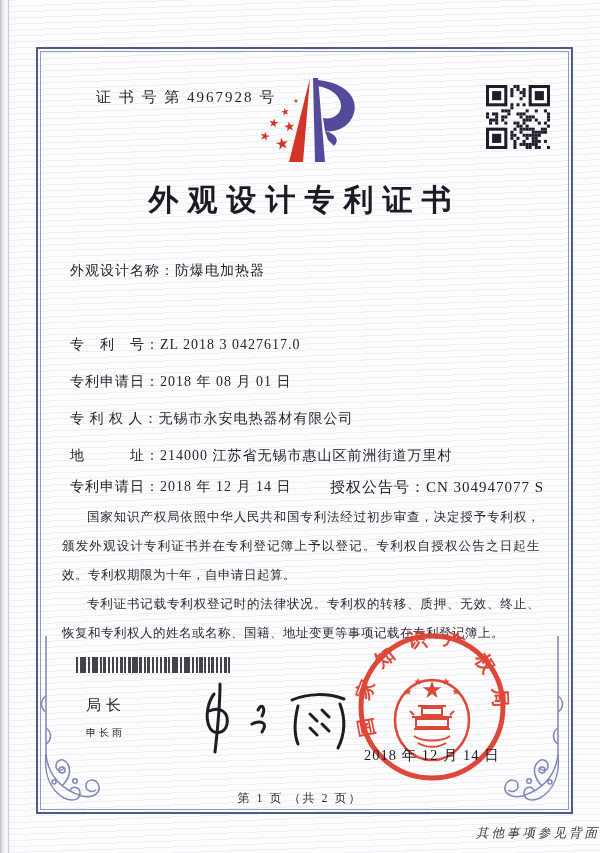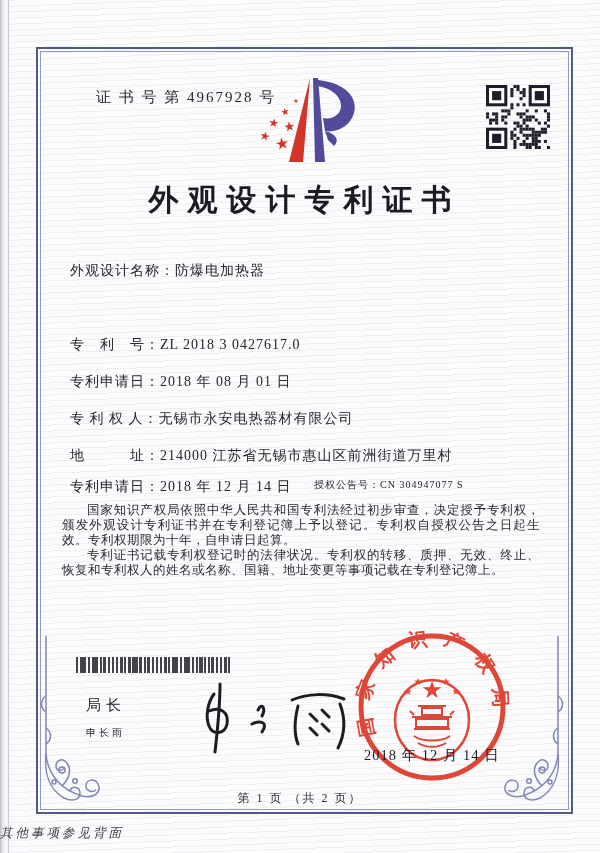--- a/index.html
+++ b/index.html
@@ -18,42 +18,42 @@
 
   .logo{position:absolute;left:252px;top:70px;width:112px;height:102px;}
   .qr{position:absolute;left:486px;top:85px;width:64px;height:64px;}
 
   .title{position:absolute;left:0;right:0;top:180px;text-align:center;
          font-size:30px;font-weight:700;letter-spacing:9px;text-indent:9px;color:#1b1b25;}
 
   .row{position:absolute;left:70px;font-size:14px;letter-spacing:1px;white-space:nowrap;}
   .row .lab{color:#26262f;}
   .row .val{color:#26262f;}
-  .grant-right{position:absolute;left:314px;font-size:10px;letter-spacing:1px;white-space:nowrap;}
+  .grant-right{position:absolute;left:330px;font-size:15px;letter-spacing:1px;white-space:nowrap;}
 
   .paras{position:absolute;left:62px;top:503px;width:478px;}
-  .paras p{margin:0;text-indent:2em;font-size:12.5px;line-height:15px;
+  .paras p{margin:0;text-indent:2em;font-size:12.5px;line-height:29px;
            text-align:justify;letter-spacing:0.5px;color:#2a2a35;}
 
   .barcode{position:absolute;left:76px;top:657px;width:156px;height:16px;opacity:.85;
         background:
           repeating-linear-gradient(90deg,#23232b 0 2px,rgba(0,0,0,0) 2px 4px),
           repeating-linear-gradient(90deg,#23232b 0 1px,rgba(0,0,0,0) 1px 9px),
           repeating-linear-gradient(90deg,rgba(0,0,0,0) 0 6px,#23232b 6px 8px,rgba(0,0,0,0) 8px 13px);}
 
   .signer-title{position:absolute;left:86px;top:696px;font-size:15px;letter-spacing:5px;color:#23232c;}
   .signer-name{position:absolute;left:86px;top:726px;font-size:10px;letter-spacing:3px;color:#23232c;}
   .signature{position:absolute;left:192px;top:680px;width:165px;height:80px;}
 
   .stamp{position:absolute;left:351px;top:626px;width:162px;height:162px;opacity:.93;}
   .seal-date{position:absolute;left:364px;top:746px;font-size:14.5px;letter-spacing:1px;color:#1c1c24;}
 
   .page-note{position:absolute;left:0;right:0;top:790px;text-align:center;
              font-size:12px;letter-spacing:2px;color:#2c2c36;}
-  .back-note{position:absolute;left:0;right:0;top:825px;text-align:left;
+  .back-note{position:absolute;left:0;right:0;top:825px;text-align:right;
              font-size:12.5px;letter-spacing:3px;font-style:italic;color:#3a3a44;}
 
   .fl{position:absolute;width:84px;height:172px;opacity:.85;}
   .fl-right{right:34px;top:636px;}
   .fl-left{left:38px;top:636px;transform:scaleX(-1);}
 </style>
 </head>
 <body>
 
 <div class="page">

